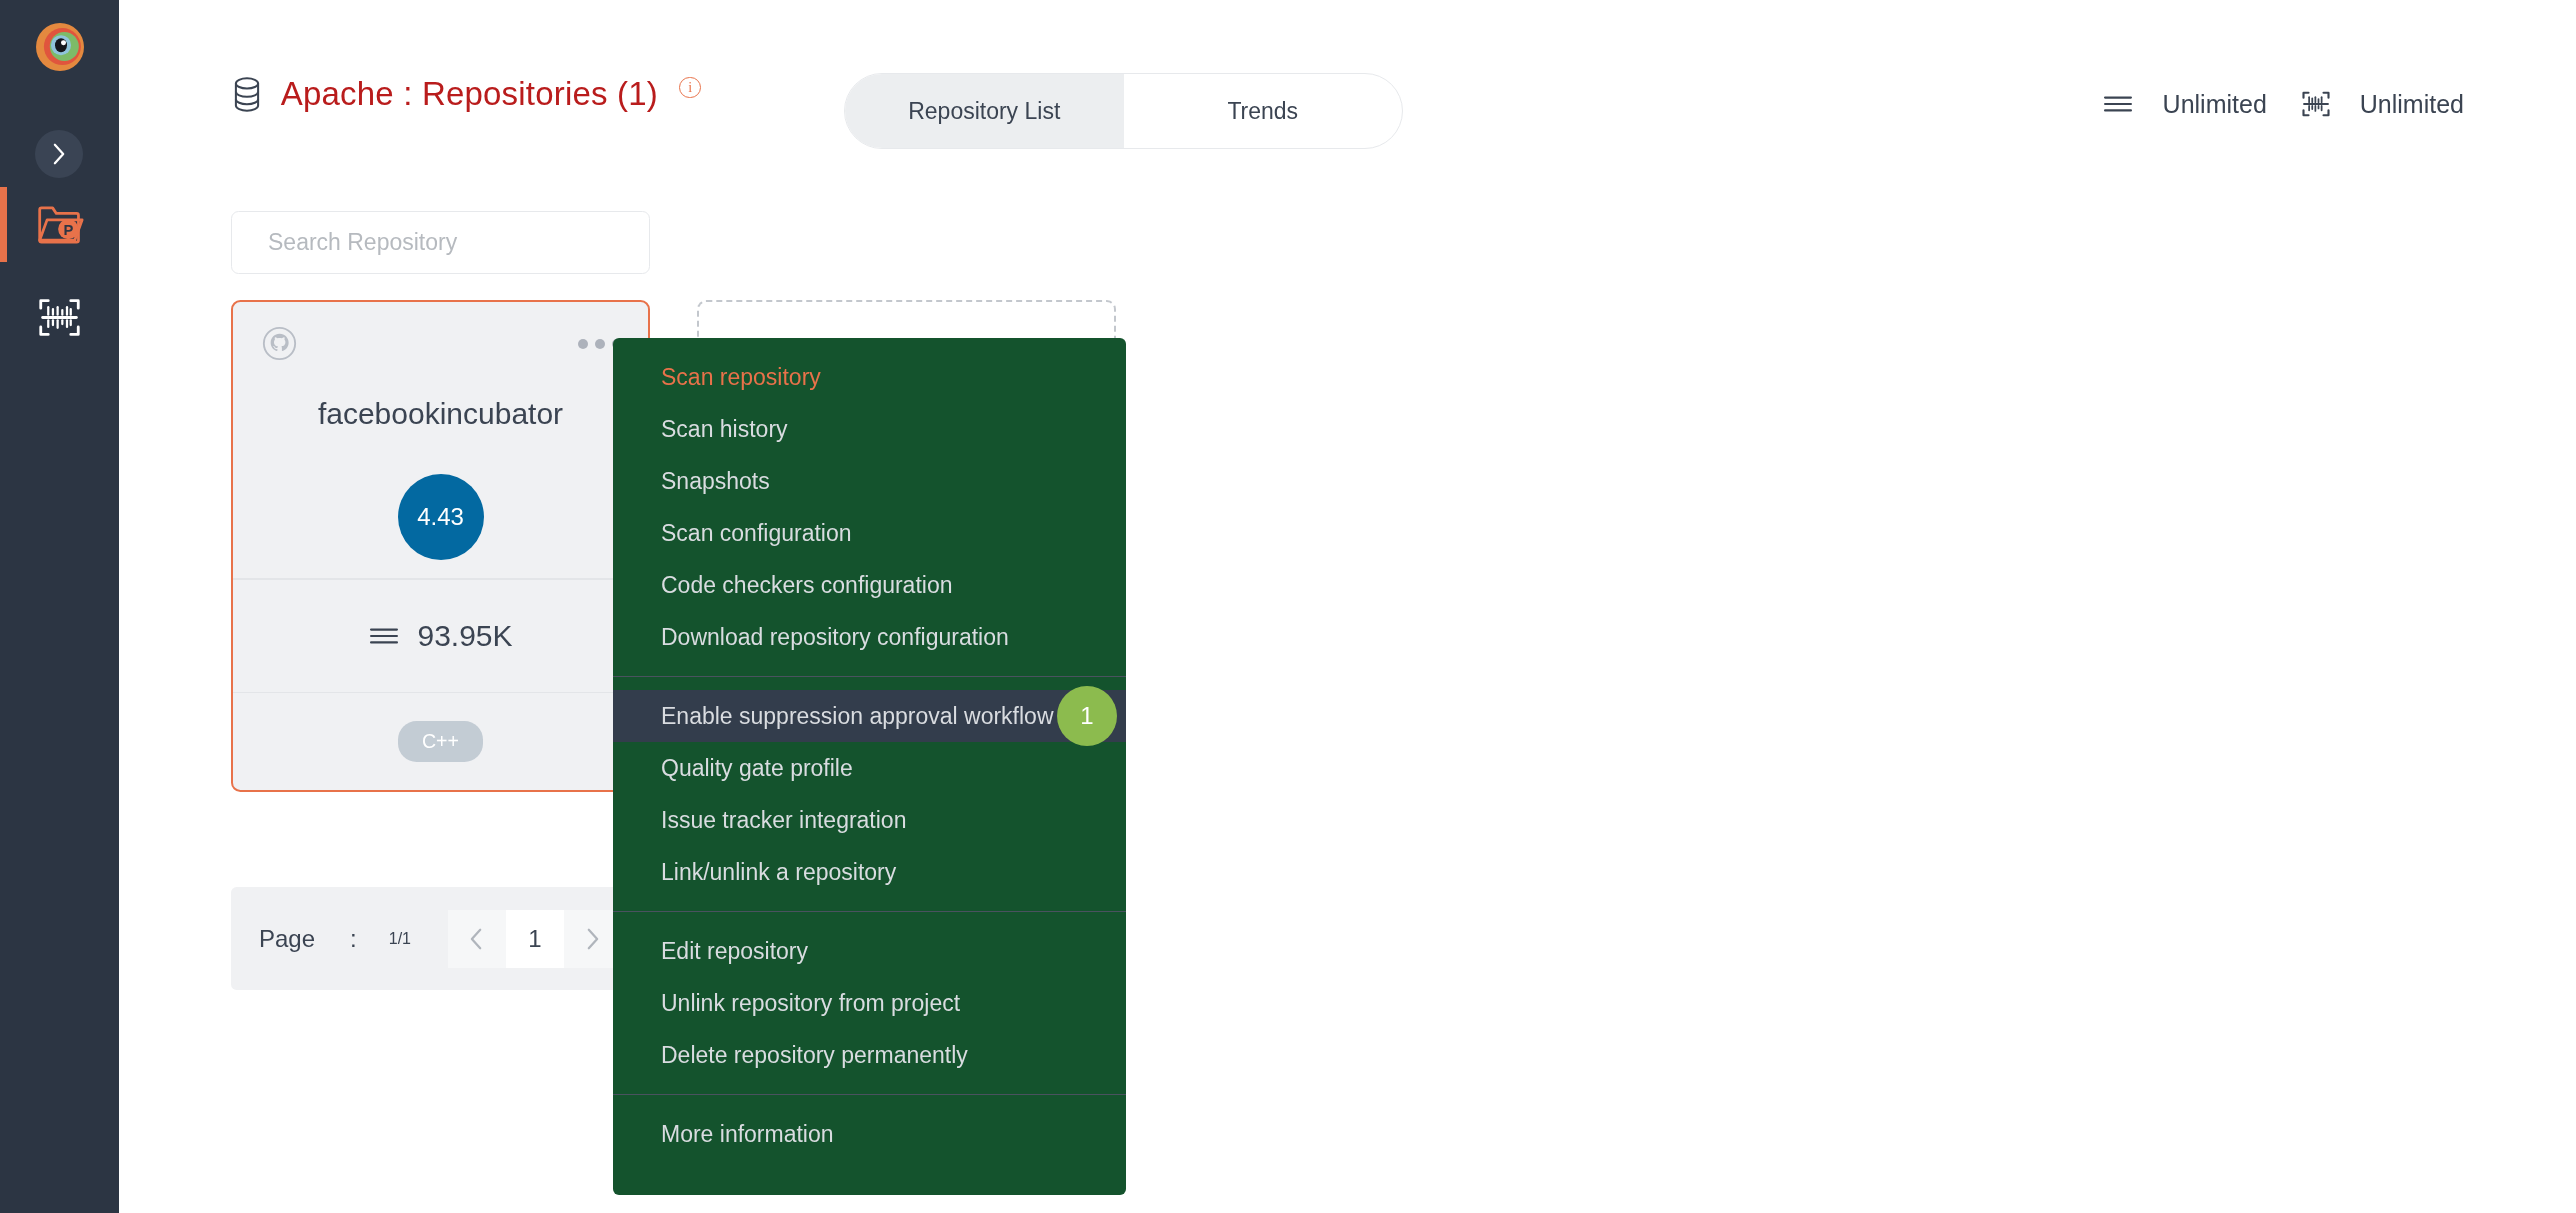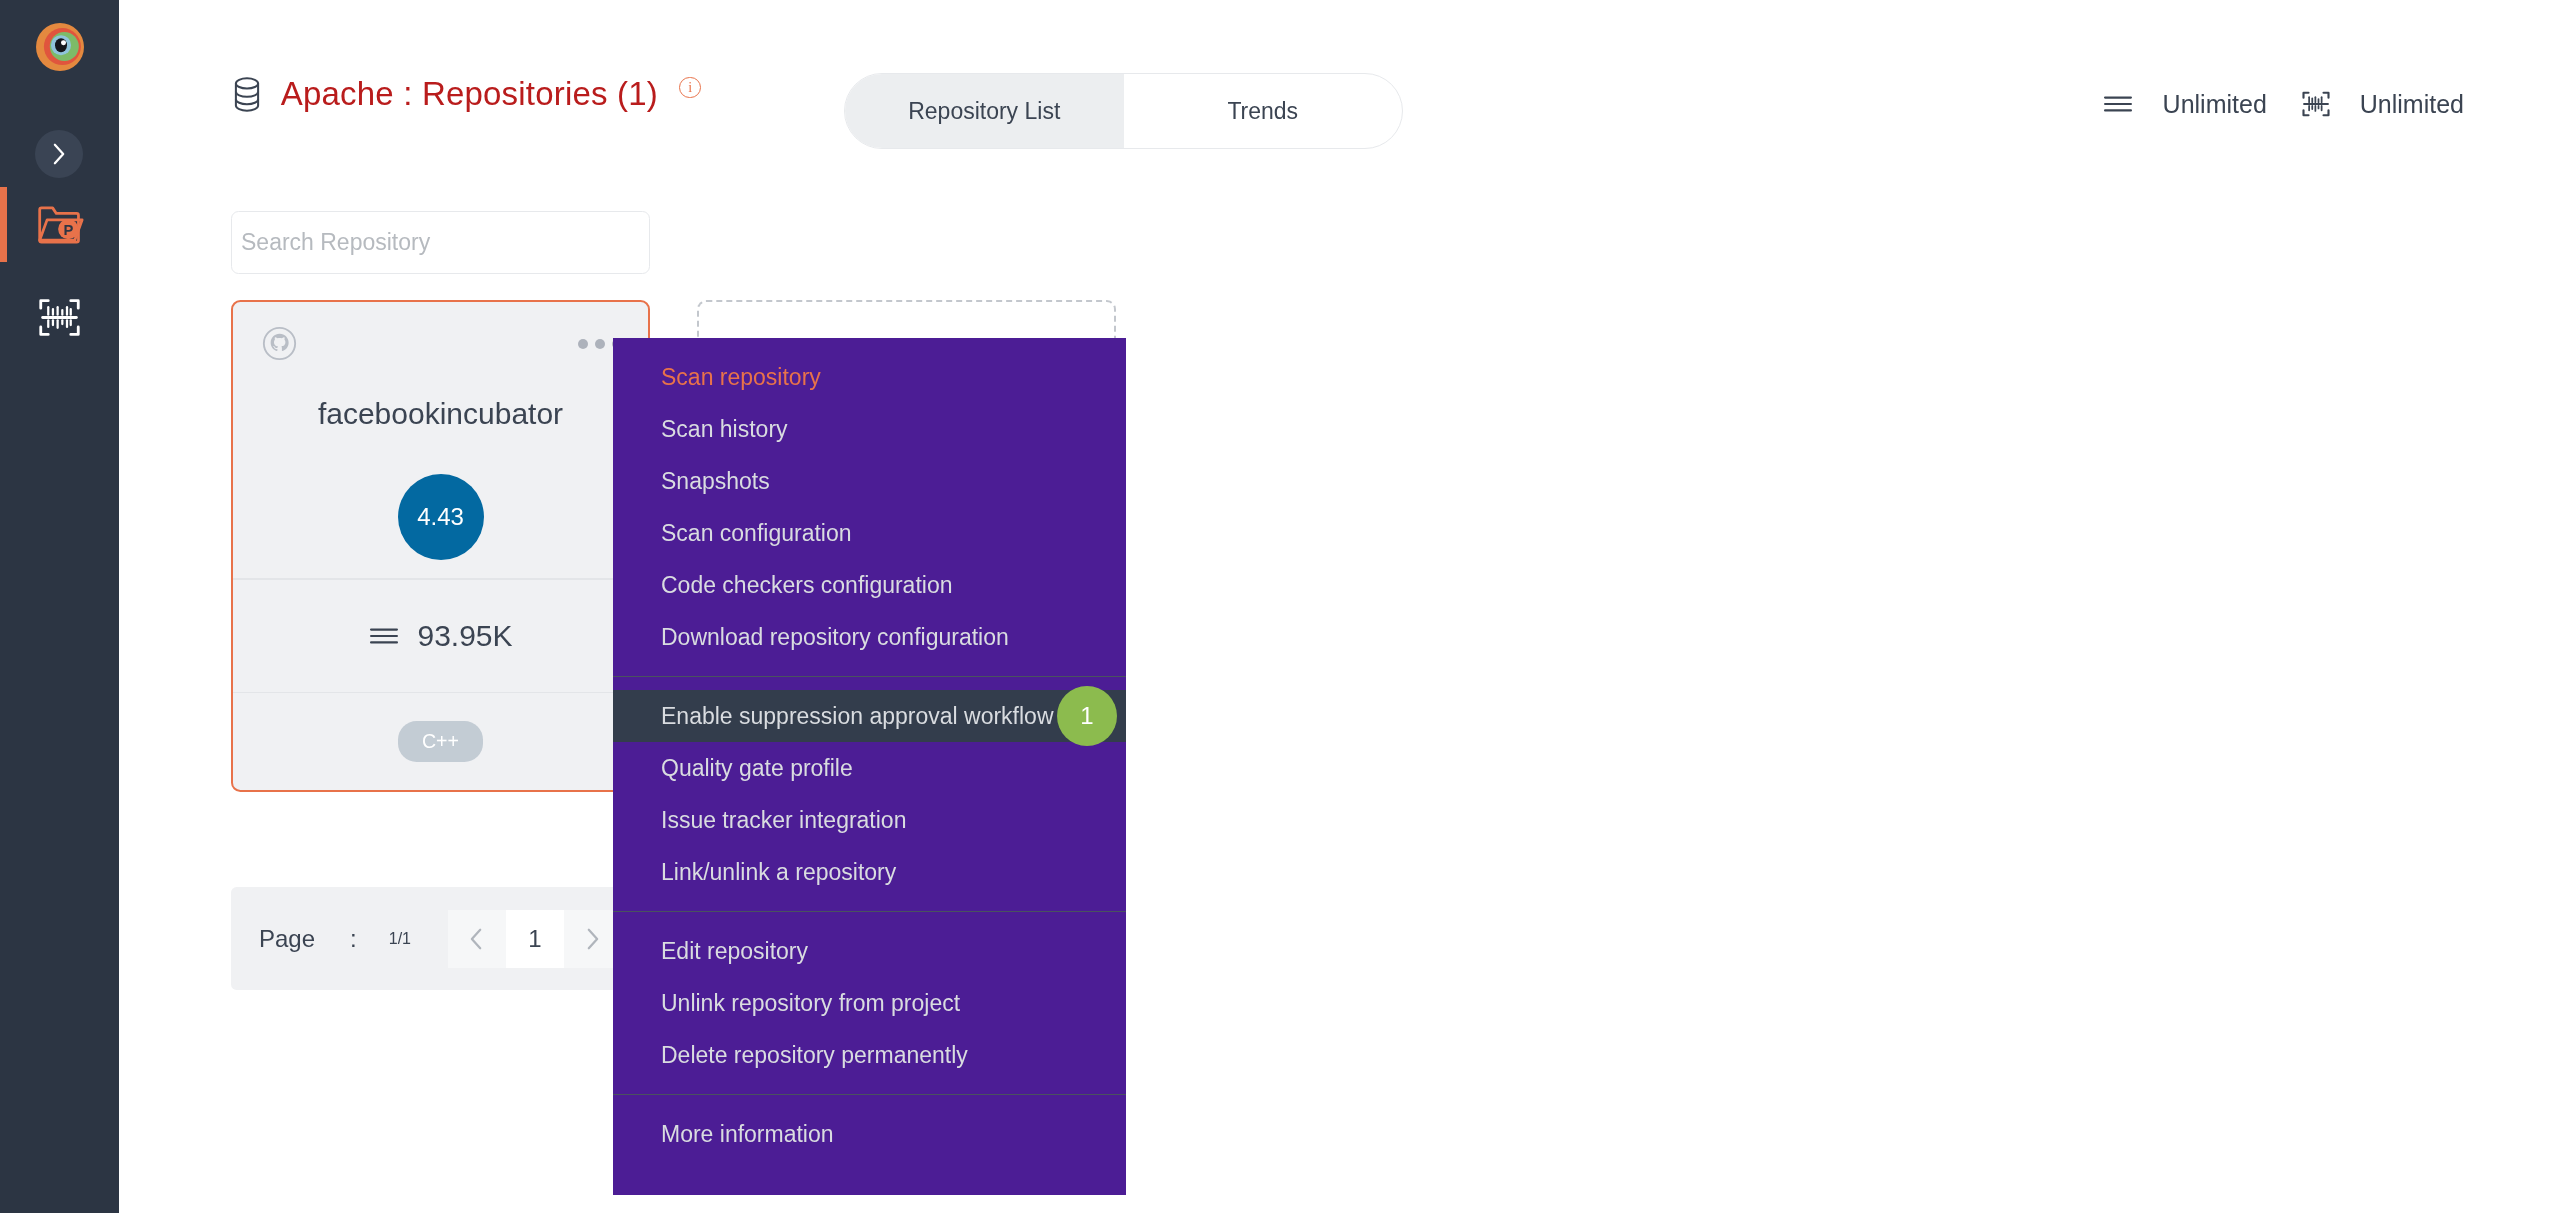--- a/index.html
+++ b/index.html
@@ -111,21 +111,21 @@
   .stat-label { font-size: 25px; color: #3b4452; margin-left: 16px; }
 
   
   .main { position: absolute; left: 119px; top: 192px; width: 2457px; }
 
   .search-input {
     position: absolute; left: 112px; top: 18.6px;
     width: 419px; height: 63px;
     border: 1.5px solid #e7e9ec; border-radius: 7.5px;
     background: #fff; font-size: 23px; color: #3b4452;
-    padding: 0 9px; outline: none;
+    padding: 0 36px; outline: none;
     font-family: "Liberation Sans", sans-serif;
   }
   .search-input::placeholder { color: #b6babf; }
 
   
   .cards { position: absolute; left: 112px; top: 108px; display: flex; gap: 47px; }
 
   .repo-card {
     width: 419px; height: 492px;
     border: 2.2px solid #e8724a; border-radius: 9.3px;
@@ -184,21 +184,21 @@
     margin-left: 24px; width: 140px; height: 58px; background: #fff;
     border: 1.5px solid #e7e9ec; border-radius: 4.7px;
     display: flex; align-items: center; padding: 0 15px;
     font-size: 22.4px; color: #3b4452;
   }
 
   
   .context-menu {
     position: absolute; left: 613px; top: 338px;
     width: 513px; height: 857px;
-    background: #4c1d95; border-radius: 0;
+    background: #14532d; border-radius: 6px;
     padding: 0; z-index: 50; overflow: visible;
   }
   .menu-group { padding: 13px 0; }
   .menu-group + .menu-group { border-top: 1.5px solid #4a525f; }
   .menu-item {
     position: relative;
     height: 52px; display: flex; align-items: center;
     padding-left: 48px; font-size: 23px; color: #d9dce0;
     white-space: nowrap;
   }

